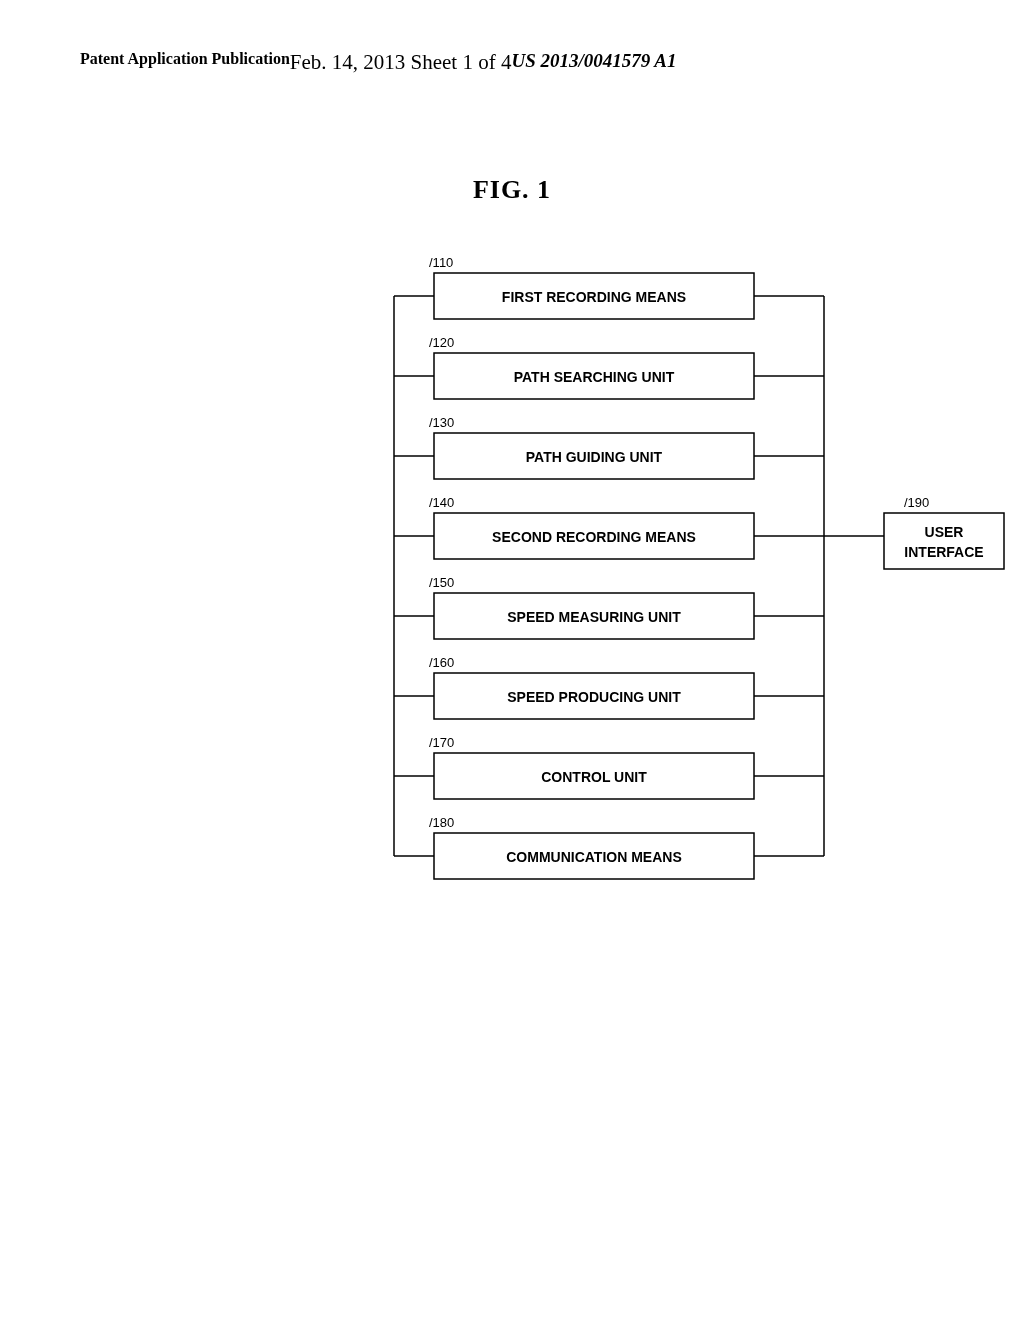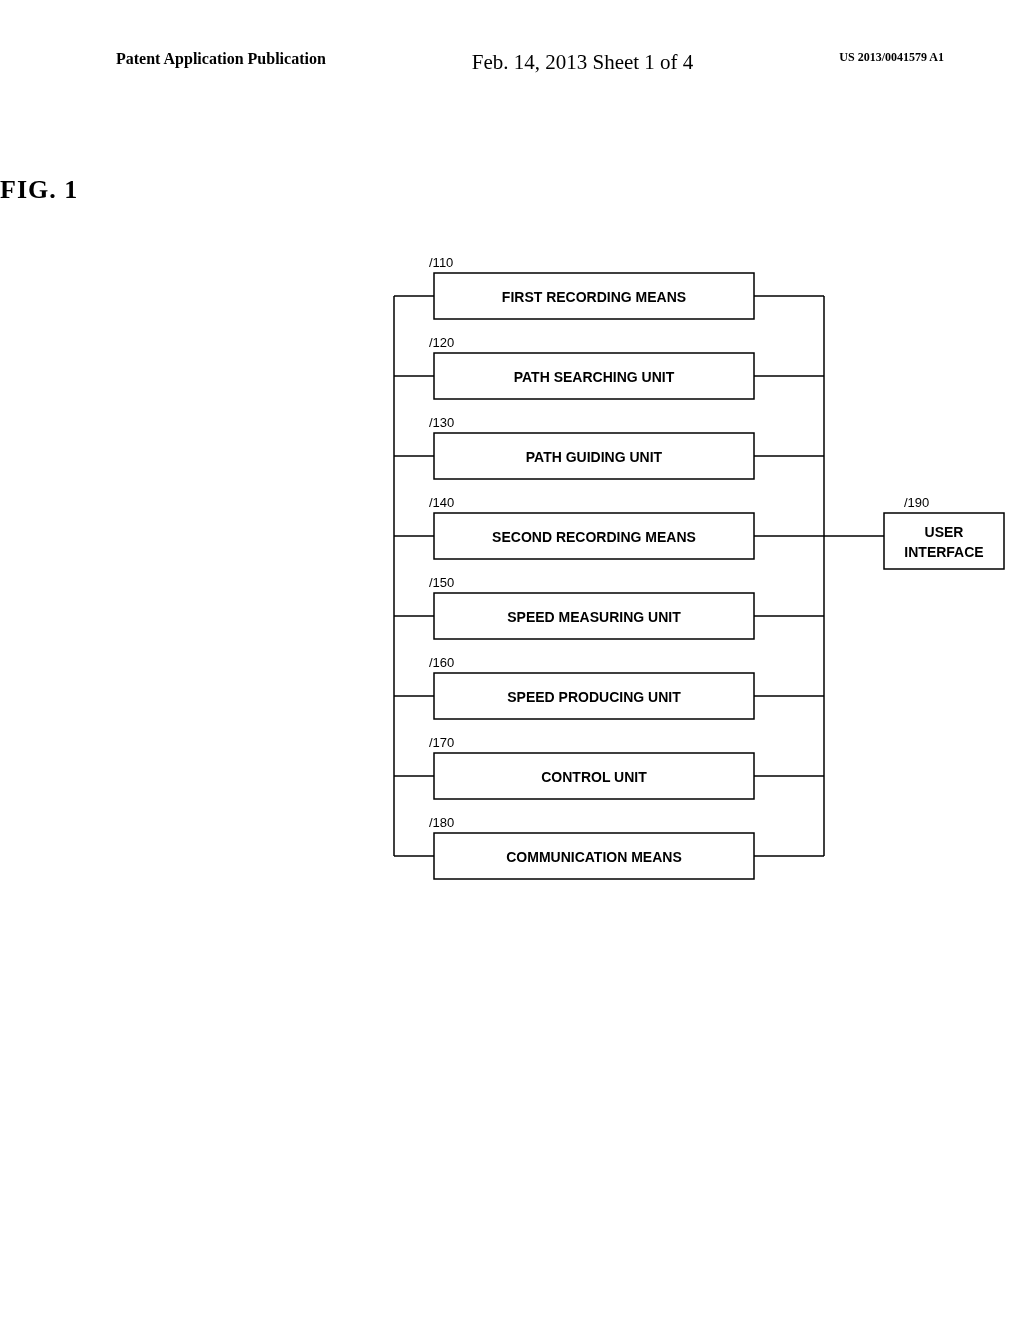--- a/index.html
+++ b/index.html
@@ -17,44 +17,45 @@
       width: 1024px;
       min-height: 1320px;
       background: #fff;
       position: relative;
       padding: 0;
     }
 
     
     .header {
       display: flex;
-      justify-content: space-between;
       align-items: flex-start;
-      padding: 50px 80px 20px 116px;
+      padding: 50px 80px 20px 80px;
       font-size: 15px;
       color: #000;
     }
 
     .header-left {
       font-weight: bold;
       font-size: 16px;
     }
 
     .header-center {
       font-size: 21px;
       text-align: center;
     }
 
     .header-right {
-      font-size: 12px;
+      font-size: 19px;
       font-weight: bold;
+      font-style: italic;
     }
 
     
     .fig-title {
+      text-align: center;
       font-size: 26px;
       font-weight: bold;
       margin-top: 80px;
       margin-bottom: 40px;
       letter-spacing: 1px;
     }
 
     
     .diagram-svg-wrapper {
       display: flex;

